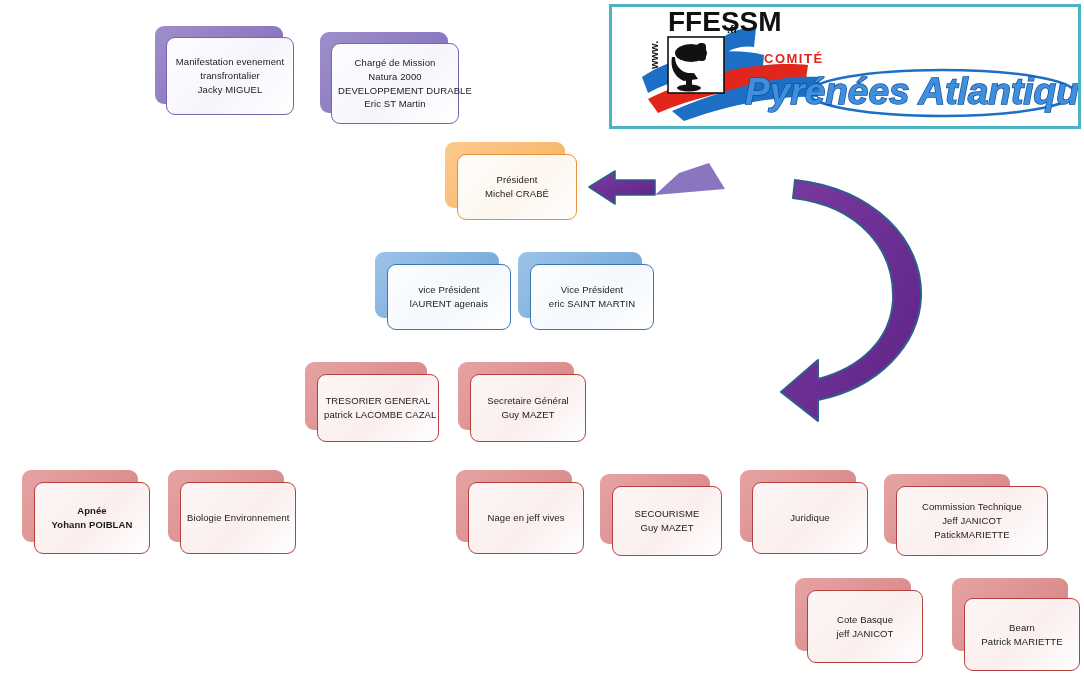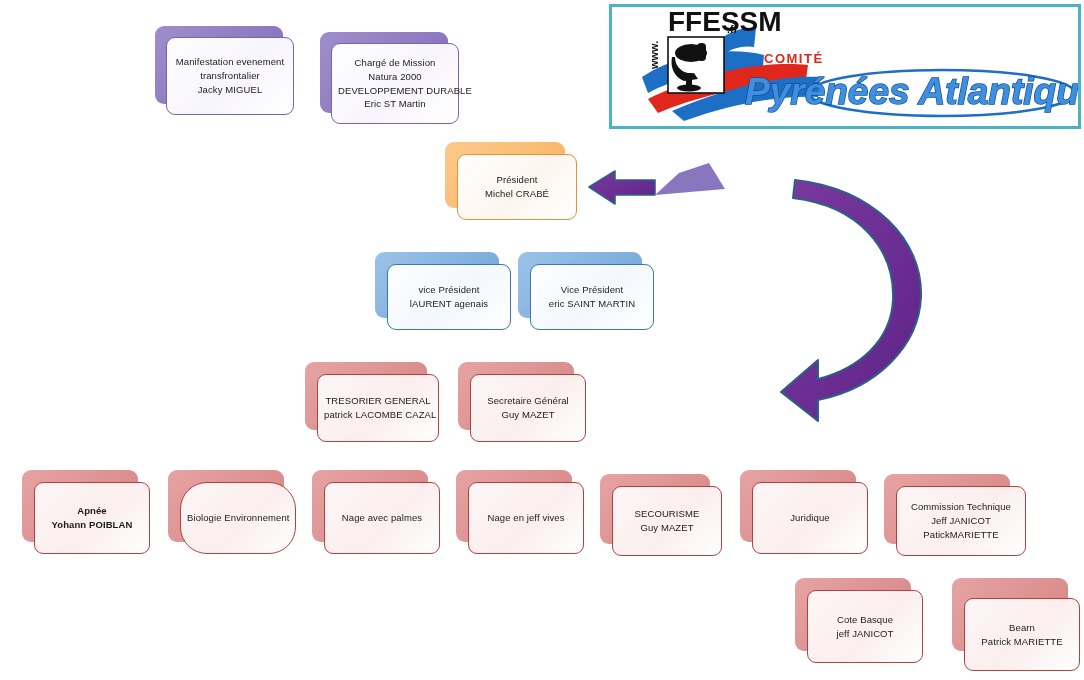--- a/index.html
+++ b/index.html
@@ -269,35 +269,27 @@
     <div class="face" style="left:12px;top:12px;width:116px;height:72px;font-weight:bold;">
       <span class="txt">
           <span class="ln">Apnée</span>
           <span class="ln">Yohann POIBLAN</span>
         </span>
     </div>
   </div>
 
   <div class="node rd" style="left:168px;top:470px;width:128px;height:84px;">
     <div class="shadow" style="width:116px;height:72px;"></div>
-    <div class="face" style="left:12px;top:12px;width:116px;height:72px;border-radius:27px;">
+    <div class="face" style="left:12px;top:12px;width:116px;height:72px;">
       <span class="txt">
           <span class="ln">Biologie Environnement</span>
         </span>
     </div>
   </div>
 
-  <div class="node rd" style="left:312px;top:470px;width:128px;height:84px;">
-    <div class="shadow" style="width:116px;height:72px;"></div>
-    <div class="face" style="left:12px;top:12px;width:116px;height:72px;">
-      <span class="txt">
-          <span class="ln">Nage avec palmes</span>
-        </span>
-    </div>
-  </div>
 
   <div class="node rd" style="left:456px;top:470px;width:128px;height:84px;">
     <div class="shadow" style="width:116px;height:72px;"></div>
     <div class="face" style="left:12px;top:12px;width:116px;height:72px;">
       <span class="txt">
           <span class="ln">Nage en jeff vives</span>
         </span>
     </div>
   </div>
 
@@ -315,21 +307,21 @@
     <div class="shadow" style="width:116px;height:72px;"></div>
     <div class="face" style="left:12px;top:12px;width:116px;height:72px;">
       <span class="txt">
           <span class="ln">Juridique</span>
         </span>
     </div>
   </div>
 
   <div class="node rd" style="left:884px;top:474px;width:138px;height:82px;">
     <div class="shadow" style="width:126px;height:70px;"></div>
-    <div class="face" style="left:12px;top:12px;width:130px;height:70px;">
+    <div class="face" style="left:12px;top:12px;width:152px;height:70px;">
       <span class="txt">
           <span class="ln">Commission Technique</span>
           <span class="ln">Jeff JANICOT</span>
           <span class="ln">PatickMARIETTE</span>
         </span>
     </div>
   </div>
 
   <div class="node rd" style="left:795px;top:578px;width:128px;height:85px;">
     <div class="shadow" style="width:116px;height:73px;"></div>

